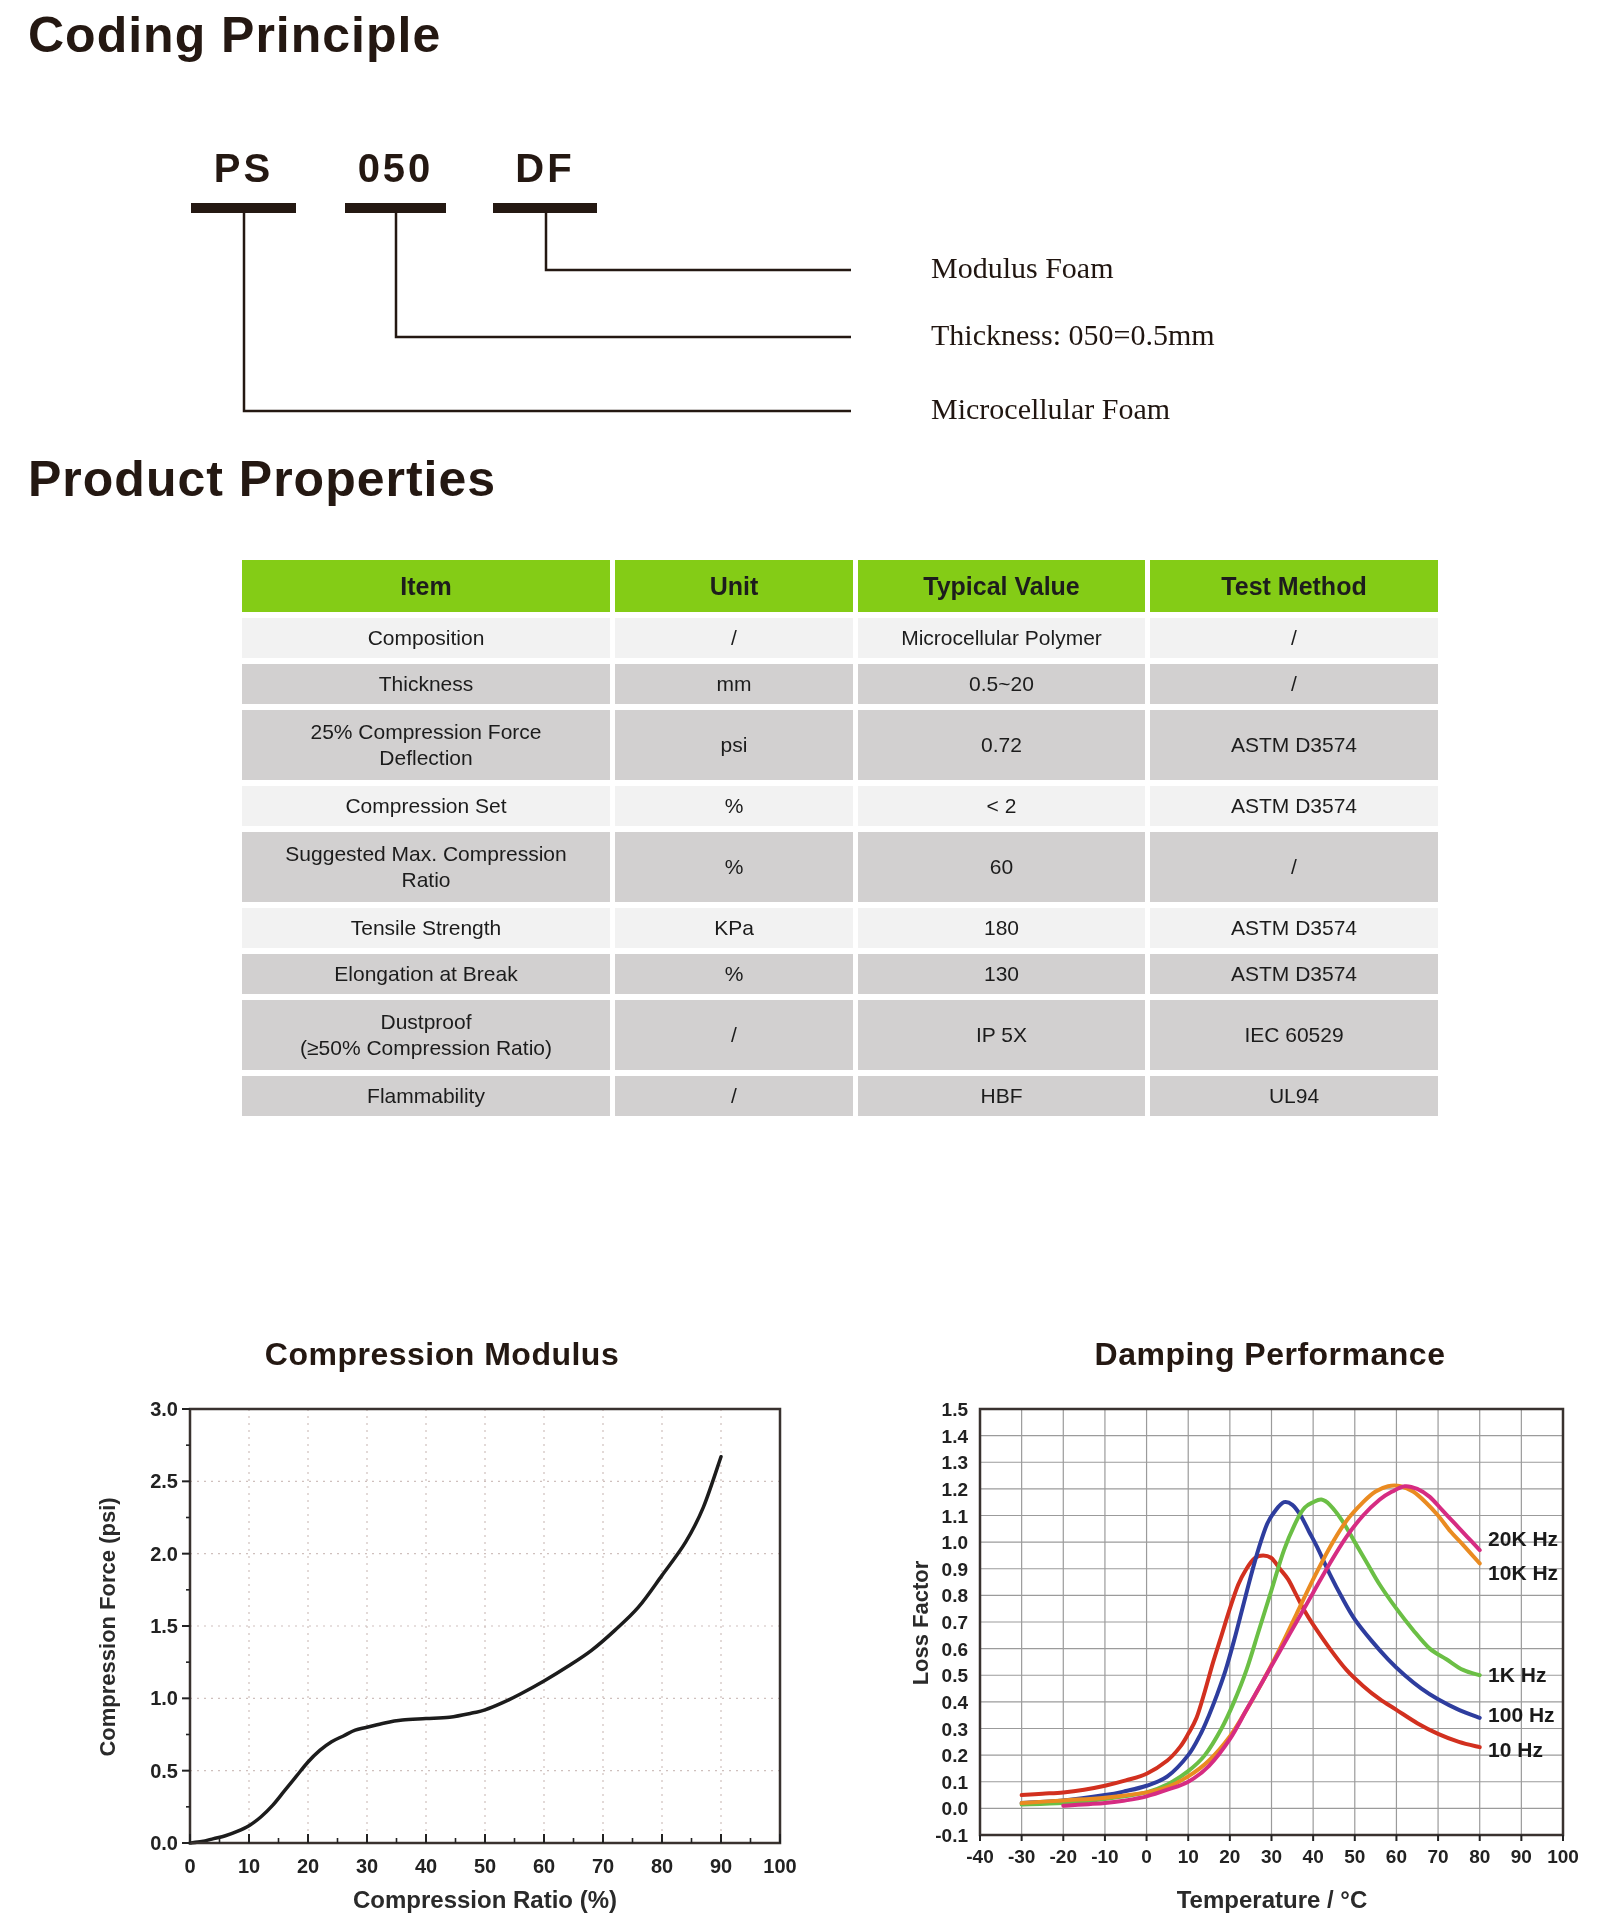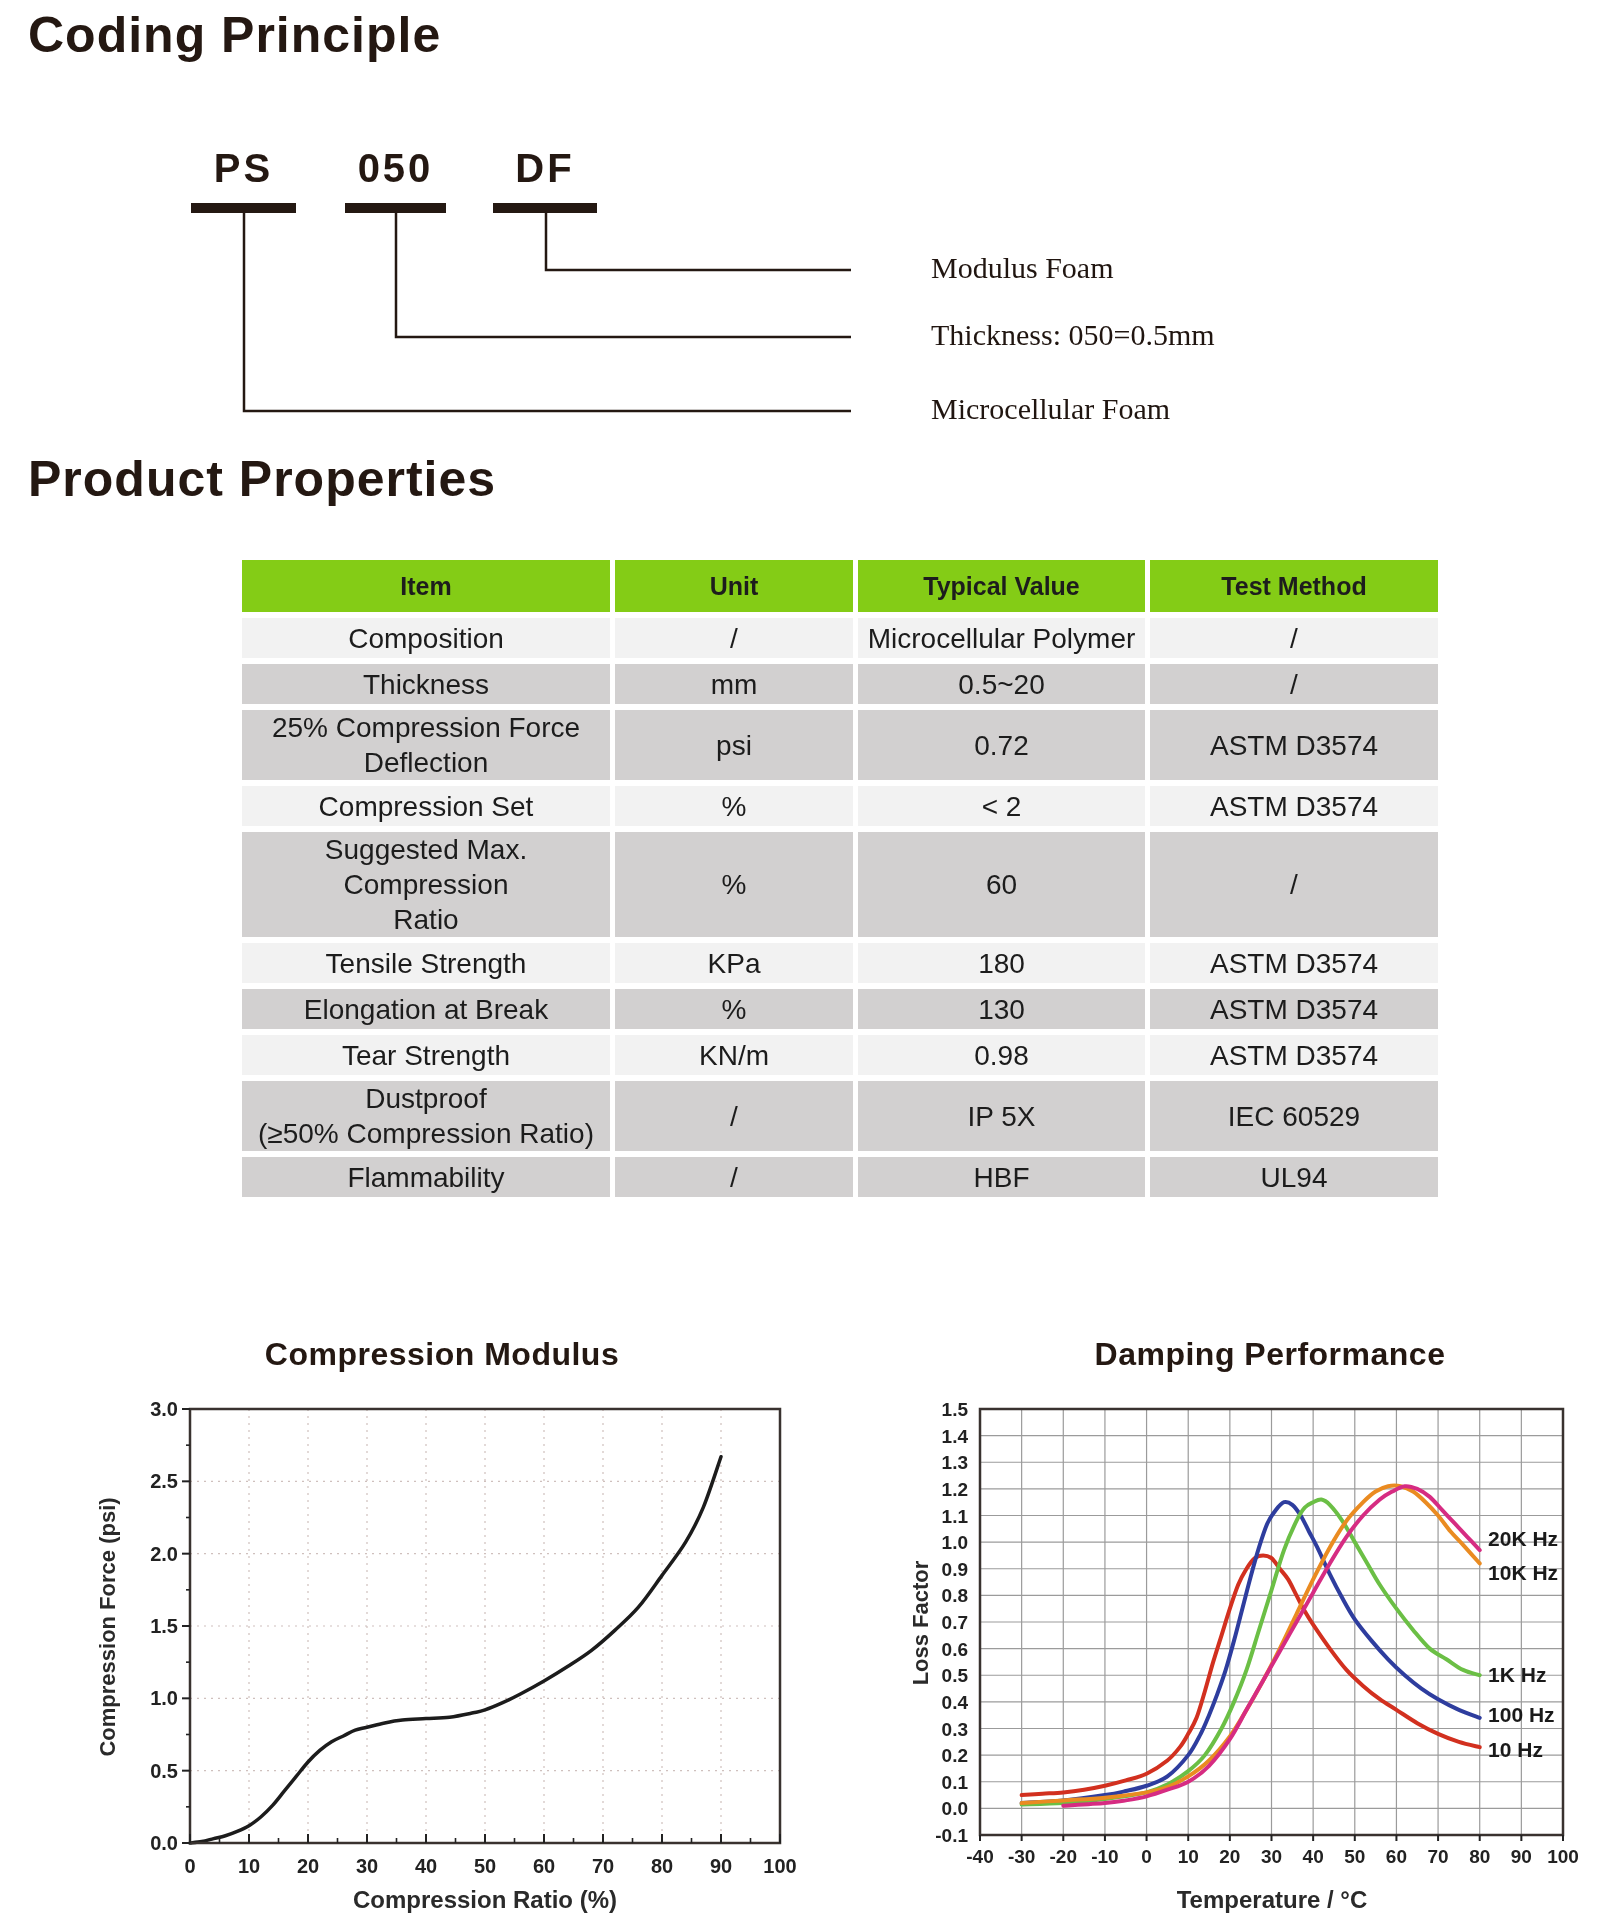--- a/index.html
+++ b/index.html
@@ -19,21 +19,21 @@
   .code-label{font-family:"Liberation Serif",serif;font-size:30px;color:#201510;white-space:nowrap;}
   
   table.props{
     border-collapse:separate;border-spacing:5px 6px;table-layout:fixed;
   }
   table.props th{
     background:#84cc16;font-size:25px;font-weight:700;color:#1d1d1d;
     height:52px;text-align:center;vertical-align:middle;padding:0 4px;
   }
   table.props td{
-    font-size:28px;text-align:center;vertical-align:middle;padding:0 6px;
+    font-size:21px;text-align:center;vertical-align:middle;padding:0 6px;
     white-space:pre-line;line-height:1.25;color:#1c1c1c;
   }
   table.props tr.light td{background:#F2F2F2;}
   table.props tr.dark td{background:#D2D0D0;}
   table.props tr.single td{height:40px;}
   table.props tr.double td{height:70px;}
   
   .chart-title{font-size:32px;font-weight:800;color:#241812;text-align:center;letter-spacing:0.5px;}
   .axis-label{font-size:24px;font-weight:600;color:#2a2a2a;text-align:center;}
   .ylabel{transform:rotate(-90deg);transform-origin:center center;width:320px;height:28px;line-height:28px;}
@@ -115,26 +115,20 @@
       <tr class="light single">
         <td>Tensile Strength</td>
         <td>KPa</td>
         <td>180</td>
         <td>ASTM D3574</td>
       </tr>
       <tr class="dark single">
         <td>Elongation at Break</td>
         <td>%</td>
         <td>130</td>
-        <td>ASTM D3574</td>
-      </tr>
-      <tr class="light single">
-        <td>Tear Strength</td>
-        <td>KN/m</td>
-        <td>0.98</td>
         <td>ASTM D3574</td>
       </tr>
       <tr class="dark double">
         <td>Dustproof
 (≥50% Compression Ratio)</td>
         <td>/</td>
         <td>IP 5X</td>
         <td>IEC 60529</td>
       </tr>
       <tr class="dark single">

